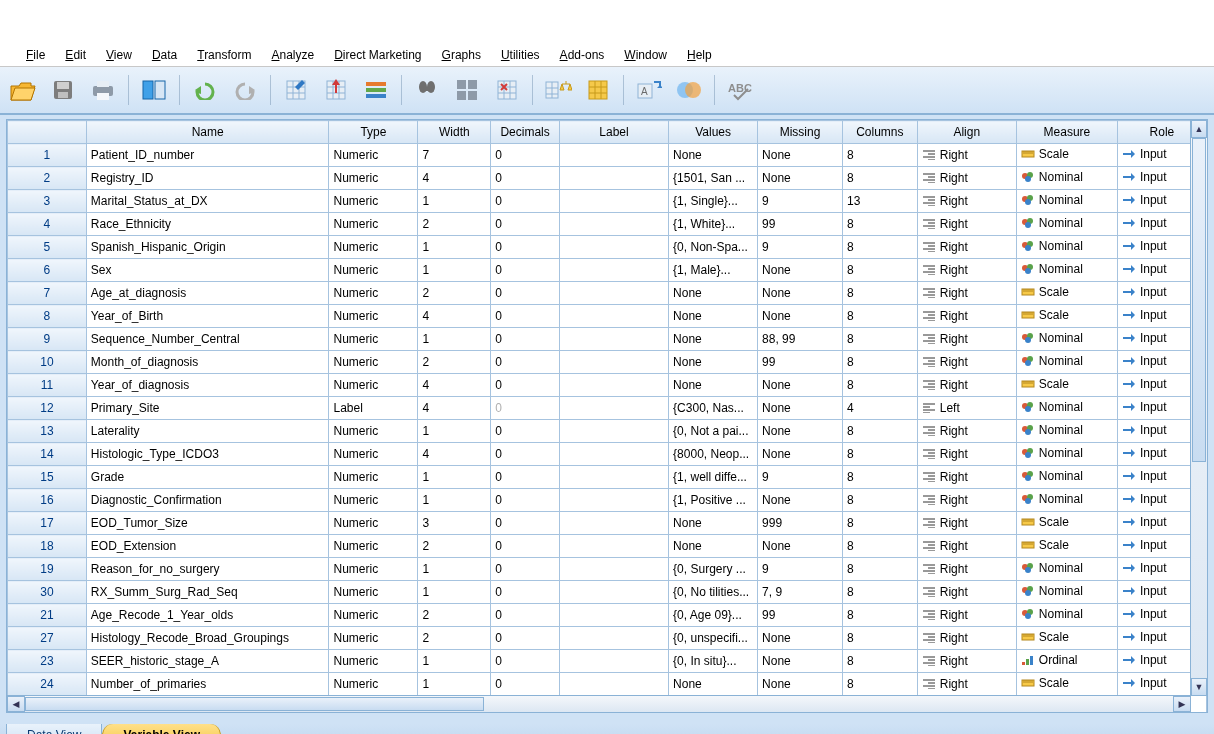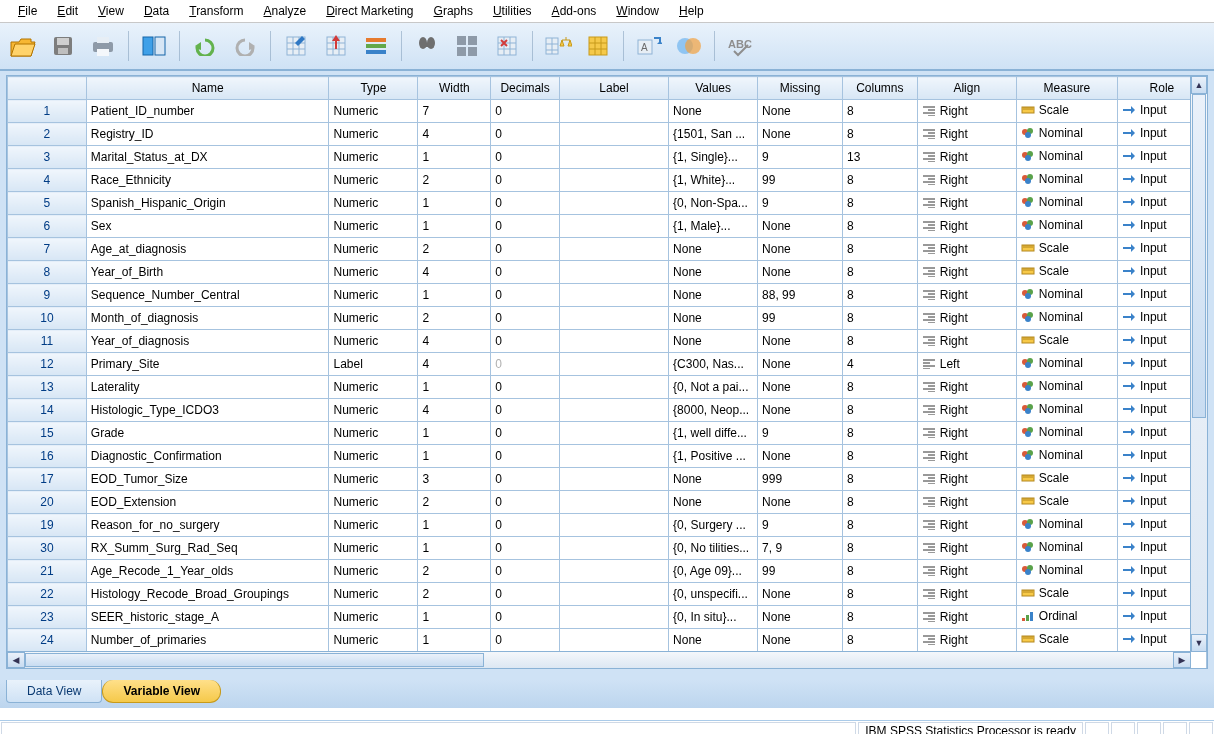--- a/index.html
+++ b/index.html
@@ -9,24 +9,25 @@
     height: 734px;
     font-family: Arial, sans-serif;
     font-size: 12px;
     background: #ffffff;
     overflow: hidden;
   }
   
   .menubar {
     display: flex;
     align-items: center;
-    padding: 2px 8px;
+    padding: 2px 16px;
     background: #ffffff;
     border-bottom: 1px solid #c8c8c8;
     height: 18px;
+    margin-top: 44px;
   }
   .menubar .menu-item {
     padding: 0 10px;
     cursor: default;
   }
   .menubar .menu-item span.u {
     text-decoration: underline;
   }
   
   .toolbar {
@@ -804,21 +805,21 @@
                   <line x1="7" y1="3" x2="7" y2="6" stroke="#b3871f"></line>
                   <line x1="9" y1="3" x2="9" y2="6" stroke="#b3871f"></line>
                   <line x1="11" y1="3" x2="11" y2="6" stroke="#b3871f"></line>
                 </svg> Scale</span></td>
             <td><span class="cell-icon"><svg width="14" height="12" viewBox="0 0 14 12">
                   <path d="M1 6 L9 6" stroke="#3a82c9" stroke-width="2"></path>
                   <path d="M9 2 L13 6 L9 10 Z" fill="#3a82c9"></path>
                 </svg> Input</span></td>
           </tr>
           <tr>
-            <td class="rownum">20</td>
+            <td class="rownum">18</td>
             <td>EOD_Extension</td>
             <td>Numeric</td>
             <td>2</td>
             <td>0</td>
             <td></td>
             <td>None</td>
             <td>None</td>
             <td>8</td>
             <td><span class="cell-icon"><svg width="14" height="10" viewBox="0 0 14 10">
                   <line x1="1" y1="1" x2="13" y2="1" stroke="#333"></line>
@@ -911,21 +912,21 @@
                   <circle cx="4" cy="5" r="3" fill="#d85a3a"></circle>
                   <circle cx="9" cy="4" r="3" fill="#5aa24a"></circle>
                   <circle cx="7" cy="8" r="3" fill="#3a82c9"></circle>
                 </svg> Nominal</span></td>
             <td><span class="cell-icon"><svg width="14" height="12" viewBox="0 0 14 12">
                   <path d="M1 6 L9 6" stroke="#3a82c9" stroke-width="2"></path>
                   <path d="M9 2 L13 6 L9 10 Z" fill="#3a82c9"></path>
                 </svg> Input</span></td>
           </tr>
           <tr>
-            <td class="rownum">22</td>
+            <td class="rownum">27</td>
             <td>Histology_Recode_Broad_Groupings</td>
             <td>Numeric</td>
             <td>2</td>
             <td>0</td>
             <td></td>
             <td>{0, unspecifi...</td>
             <td>None</td>
             <td>8</td>
             <td><span class="cell-icon"><svg width="14" height="10" viewBox="0 0 14 10">
                   <line x1="1" y1="1" x2="13" y2="1" stroke="#333"></line>

